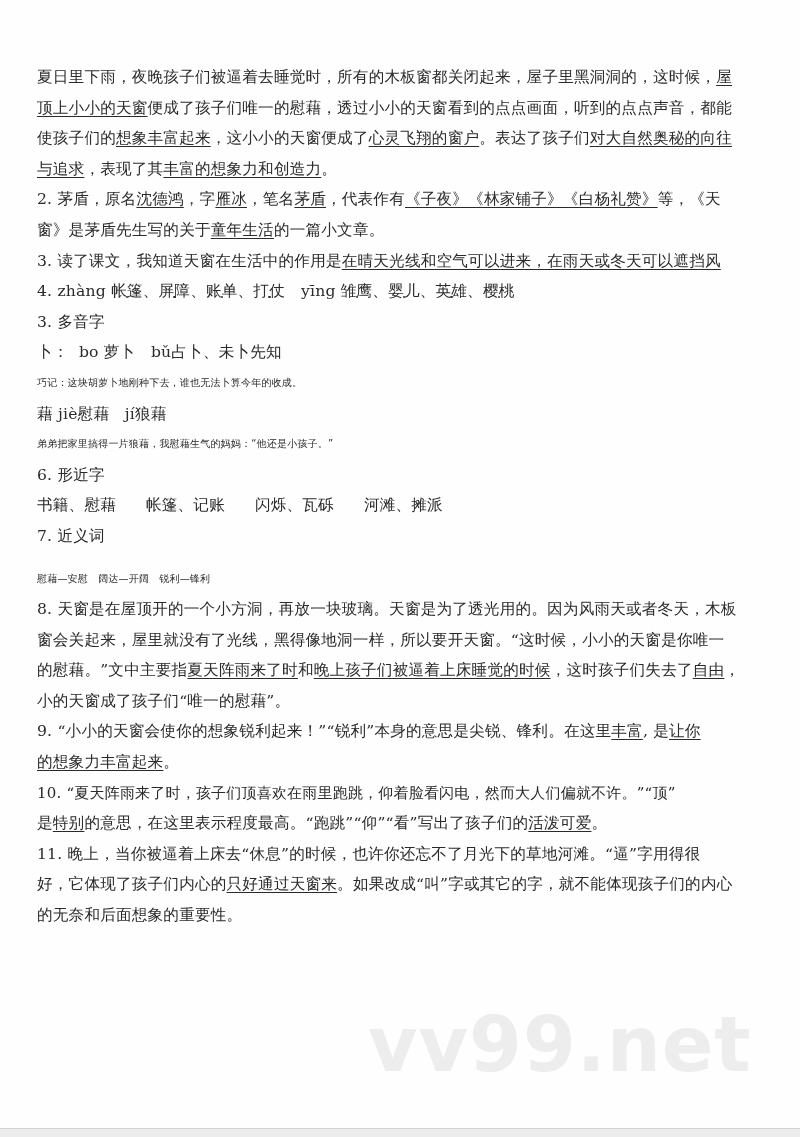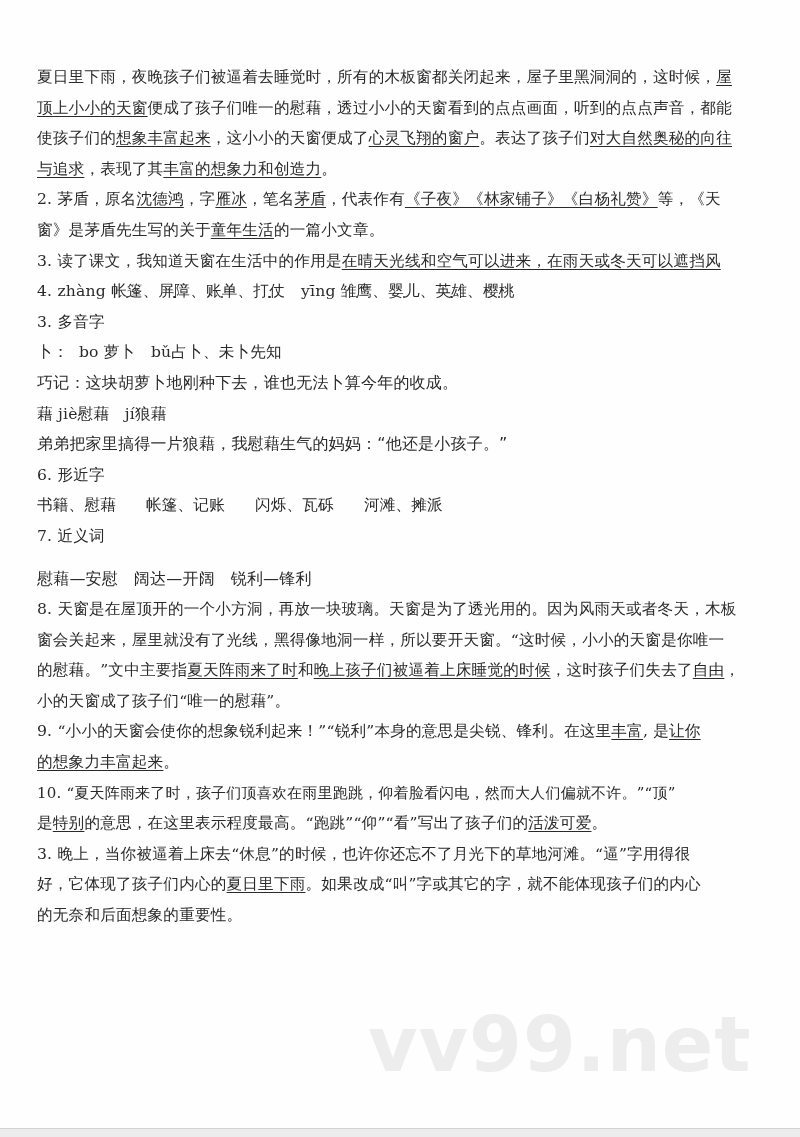--- a/index.html
+++ b/index.html
@@ -8,21 +8,21 @@
   .page { position:absolute; left:0; top:0; width:796px; height:1128px; background:#fefefe;
     border-right:1px solid #dcdcdc; border-bottom:1px solid #d2d2d2;padding-left:43px; }
   .bottom-strip { position:absolute; left:0; top:1129px; width:800px; height:8px; background:#ececec; }
   .content { position:absolute; left:37px; top:62px; width:714px; }
   .line { height:30.6px; line-height:30.6px; font-size:15.6px; white-space:nowrap; letter-spacing:0.2px; }
   .line.tight { font-size:15px; }
   .u { text-decoration:underline; text-underline-offset:3px; text-decoration-thickness:1px; }
   .dot { position:relative; }
   .dot::after { content:""; position:absolute; left:50%; bottom:2px; width:2.5px; height:2.5px; margin-left:-1px;
     background:#333; border-radius:50%; }
-  .kai { font-family: "DejaVu Sans", "Liberation Sans", sans-serif; font-size:16px; }
+  .kai { font-family: "DejaVu Sans", "Liberation Sans", sans-serif; font-size:10px; }
   .watermark { position:absolute; left:368px; top:1000px; font-family:"DejaVu Sans", "Liberation Sans", sans-serif;
     font-weight:bold; font-size:76px; color:#ededed; letter-spacing:1px; }
   .gap { display:inline-block; width:30px; }
   .gap-s { display:inline-block; width:16px; }
 </style>
 </head>
 <body>
 
 <div class="page">
   <div class="content">
@@ -55,20 +55,20 @@
     <div class="line">窗会关起来，屋里就没有了光线，黑得像地洞一样，所以要开天窗。“这时候，小小的天窗是你唯一</div>
     <div class="line"><span>的慰藉。”文中主要指</span><span class="u">夏天阵雨来了时</span><span>和</span><span class="u">晚上孩子们被逼着上床睡觉的时候</span><span>，这时孩子们失去了</span><span class="u">自由</span><span>，</span></div>
     <div class="line">小的天窗成了孩子们“唯一的慰藉”。</div>
 
     <div class="line"><span>9. “小小的天窗会使你的想象锐利起来！”“锐利”本身的意思是尖锐、锋利。在这里</span><span class="u">丰富</span><span>, 是</span><span class="u">让你</span></div>
     <div class="line"><span class="u">的想象力丰富起来</span><span>。</span></div>
 
     <div class="line tight">10. “夏天阵雨来了时，孩子们顶喜欢在雨里跑跳，仰着脸看闪电，然而大人们偏就不许。”“顶”</div>
     <div class="line"><span>是</span><span class="u">特别</span><span>的意思，在这里表示程度最高。“跑跳”“仰”“看”写出了孩子们的</span><span class="u">活泼可爱</span><span>。</span></div>
 
-    <div class="line">3. 晚上，当你被逼着上床去“休息”的时候，也许你还忘不了月光下的草地河滩。“逼”字用得很</div>
-    <div class="line"><span>好，它体现了孩子们内心的</span><span class="u">夏日里下雨</span><span>。如果改成“叫”字或其它的字，就不能体现孩子们的内心</span></div>
+    <div class="line">11. 晚上，当你被逼着上床去“休息”的时候，也许你还忘不了月光下的草地河滩。“逼”字用得很</div>
+    <div class="line"><span>好，它体现了孩子们内心的</span><span class="u">只好通过天窗来</span><span>。如果改成“叫”字或其它的字，就不能体现孩子们的内心</span></div>
     <div class="line">的无奈和后面想象的重要性。</div>
   </div>
 
   <div class="watermark">vv99.net</div>
 </div>
 <div class="bottom-strip"></div>
 
 </body></html>

